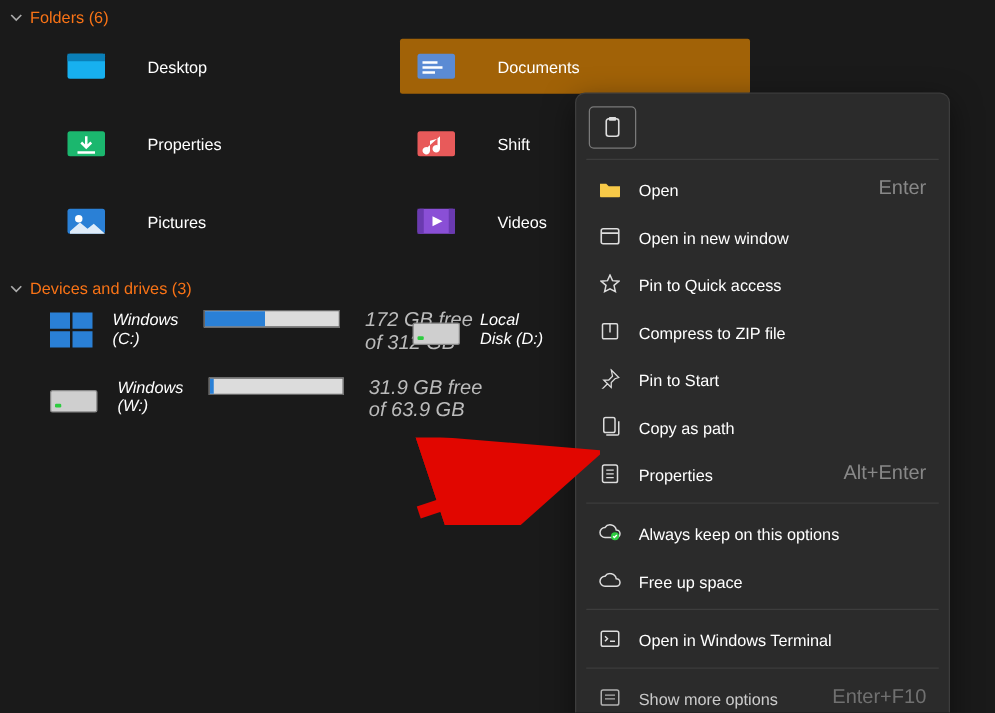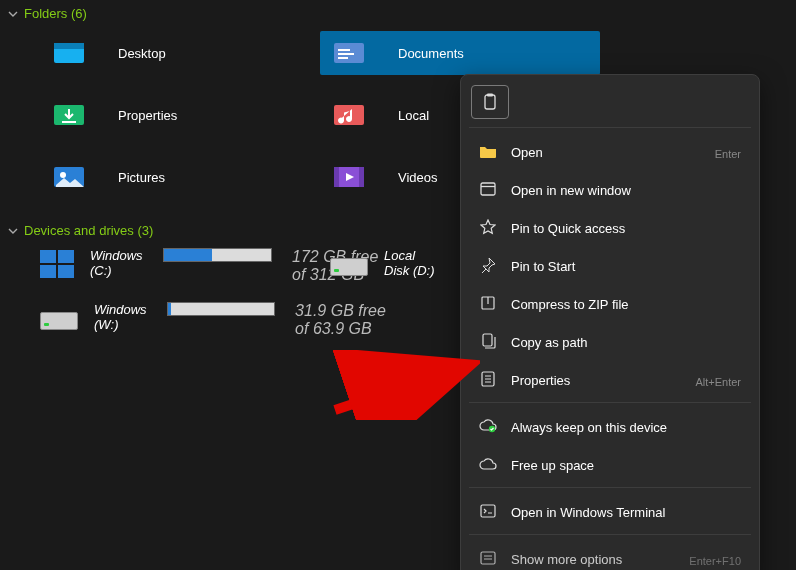--- a/index.html
+++ b/index.html
@@ -14,36 +14,36 @@
       font-size: 13px;
     }
     .section-header {
       display: flex;
       align-items: center;
       gap: 6px;
       padding: 6px 8px;
       cursor: pointer;
     }
     .chevron { width: 10px; height: 10px; display: inline-flex; }
-    .section-title { color: #84cc16; }
+    .section-title { color: #f97316; }
     .folders-grid {
       display: grid;
       grid-template-columns: repeat(3, 280px);
       column-gap: 0;
       row-gap: 18px;
       padding: 4px 10px 18px 40px;
     }
     .folder-item {
       display: flex;
       align-items: center;
       gap: 32px;
       padding: 8px 12px;
       border-radius: 2px;
     }
-    .folder-item.selected { background: #0369a1; }
+    .folder-item.selected { background: #a16207; }
     .folder-icon { width: 34px; height: 28px; display: flex; align-items: center; justify-content: center; }
     .folder-label { color: #fff; }
     .drives {
       padding: 4px 10px 0 40px;
       display: grid;
       grid-template-columns: repeat(2, 280px);
       column-gap: 10px;
       row-gap: 18px;
     }
     .drive-item { display: flex; gap: 16px; }
@@ -77,21 +77,21 @@
       background: transparent;
     }
     .ctx-sep { height: 1px; background: #3d3d3d; margin: 4px 2px; }
     .ctx-item {
       display: flex; align-items: flex-end; gap: 14px;
       padding: 10px 12px; border-radius: 4px;
       cursor: pointer;
     }
     .ctx-icon { width: 18px; height: 18px; display: flex; align-items: center; justify-content: center; }
     .ctx-label { flex: 1; color: #fff; }
-    .ctx-shortcut { color: #888; font-size: 11px; }
+    .ctx-shortcut { color: #888; font-size: 16px; }
     .arrow {
       position: absolute;
       left: 330px;
       top: 350px;
       z-index: 100;
       pointer-events: none;
     }
   </style>
 </head>
 <body>
@@ -140,21 +140,21 @@
     <span class="folder-label">Properties</span>
   </div>
 
   <div class="folder-item">
     <span class="folder-icon">
       <svg width="34" height="28" viewBox="0 0 34 28">
           <rect x="2" y="4" width="30" height="20" rx="2" fill="#e85a5a"></rect>
           <path d="M20 8 v10 a3 3 0 1 1 -2 -2.8 V10 l-6 1.5 v8 a3 3 0 1 1 -2 -2.8" fill="#fff"></path>
         </svg>
     </span>
-    <span class="folder-label">Local</span>
+    <span class="folder-label">Shift</span>
   </div>
   <div></div>
 
   <div class="folder-item">
     <span class="folder-icon">
       <svg width="34" height="28" viewBox="0 0 34 28">
           <rect x="2" y="4" width="30" height="20" rx="2" fill="#2a80d6"></rect>
           <circle cx="11" cy="12" r="3" fill="#fff"></circle>
           <path d="M4 22 l8 -7 l6 5 l5 -4 l9 8 v0 H4 z" fill="#fff" opacity=".85"></path>
         </svg>
@@ -272,34 +272,34 @@
         <svg width="16" height="16" viewBox="0 0 16 16">
           <path d="M8 1 l2 4.5 5 .5 -3.8 3.3 1.1 5 L8 12 3.7 14.3 4.8 9.3 1 6 l5 -.5 z" stroke="#ddd" stroke-width="1.2" fill="none"></path>
         </svg>
       </span>
     <span class="ctx-label">Pin to Quick access</span>
   </div>
 
   <div class="ctx-item">
     <span class="ctx-icon">
         <svg width="16" height="16" viewBox="0 0 16 16">
-          <path d="M9 1 l6 6 -3 1 -3 3 0 4 -3 -3 -5 5 5 -5 -3 -3 4 0 3 -3 z" stroke="#ddd" stroke-width="1" fill="none"></path>
-        </svg>
-      </span>
-    <span class="ctx-label">Pin to Start</span>
-  </div>
-
-  <div class="ctx-item">
-    <span class="ctx-icon">
-        <svg width="16" height="16" viewBox="0 0 16 16">
           <rect x="2" y="2" width="12" height="12" rx="1" stroke="#ddd" stroke-width="1.2" fill="none"></rect>
           <line x1="8" y1="2" x2="8" y2="9" stroke="#ddd" stroke-width="1.2"></line>
         </svg>
       </span>
     <span class="ctx-label">Compress to ZIP file</span>
+  </div>
+
+  <div class="ctx-item">
+    <span class="ctx-icon">
+        <svg width="16" height="16" viewBox="0 0 16 16">
+          <path d="M9 1 l6 6 -3 1 -3 3 0 4 -3 -3 -5 5 5 -5 -3 -3 4 0 3 -3 z" stroke="#ddd" stroke-width="1" fill="none"></path>
+        </svg>
+      </span>
+    <span class="ctx-label">Pin to Start</span>
   </div>
 
   <div class="ctx-item">
     <span class="ctx-icon">
         <svg width="16" height="16" viewBox="0 0 16 16">
           <rect x="3" y="1" width="9" height="12" rx="1.5" stroke="#ddd" stroke-width="1.2" fill="none"></rect>
           <path d="M5 15 h9 a1 1 0 0 0 1 -1 v -10" stroke="#ddd" stroke-width="1.2" fill="none"></path>
         </svg>
       </span>
     <span class="ctx-label">Copy as path</span>
@@ -321,21 +321,21 @@
   <div class="ctx-sep"></div>
 
   <div class="ctx-item">
     <span class="ctx-icon">
         <svg width="18" height="14" viewBox="0 0 18 14">
           <path d="M5 11 a4 4 0 0 1 0 -8 a5 5 0 0 1 9 2 a3 3 0 0 1 0 6 z" stroke="#ddd" stroke-width="1.2" fill="none"></path>
           <circle cx="13" cy="10" r="3.2" fill="#2ecc40"></circle>
           <path d="M11.5 10 l1 1 2 -2" stroke="#fff" stroke-width="1.2" fill="none"></path>
         </svg>
       </span>
-    <span class="ctx-label">Always keep on this device</span>
+    <span class="ctx-label">Always keep on this options</span>
   </div>
 
   <div class="ctx-item">
     <span class="ctx-icon">
         <svg width="18" height="12" viewBox="0 0 18 12">
           <path d="M5 11 a4 4 0 0 1 0 -8 a5 5 0 0 1 9 2 a3 3 0 0 1 0 6 z" stroke="#ddd" stroke-width="1.2" fill="none"></path>
         </svg>
       </span>
     <span class="ctx-label">Free up space</span>
   </div>

